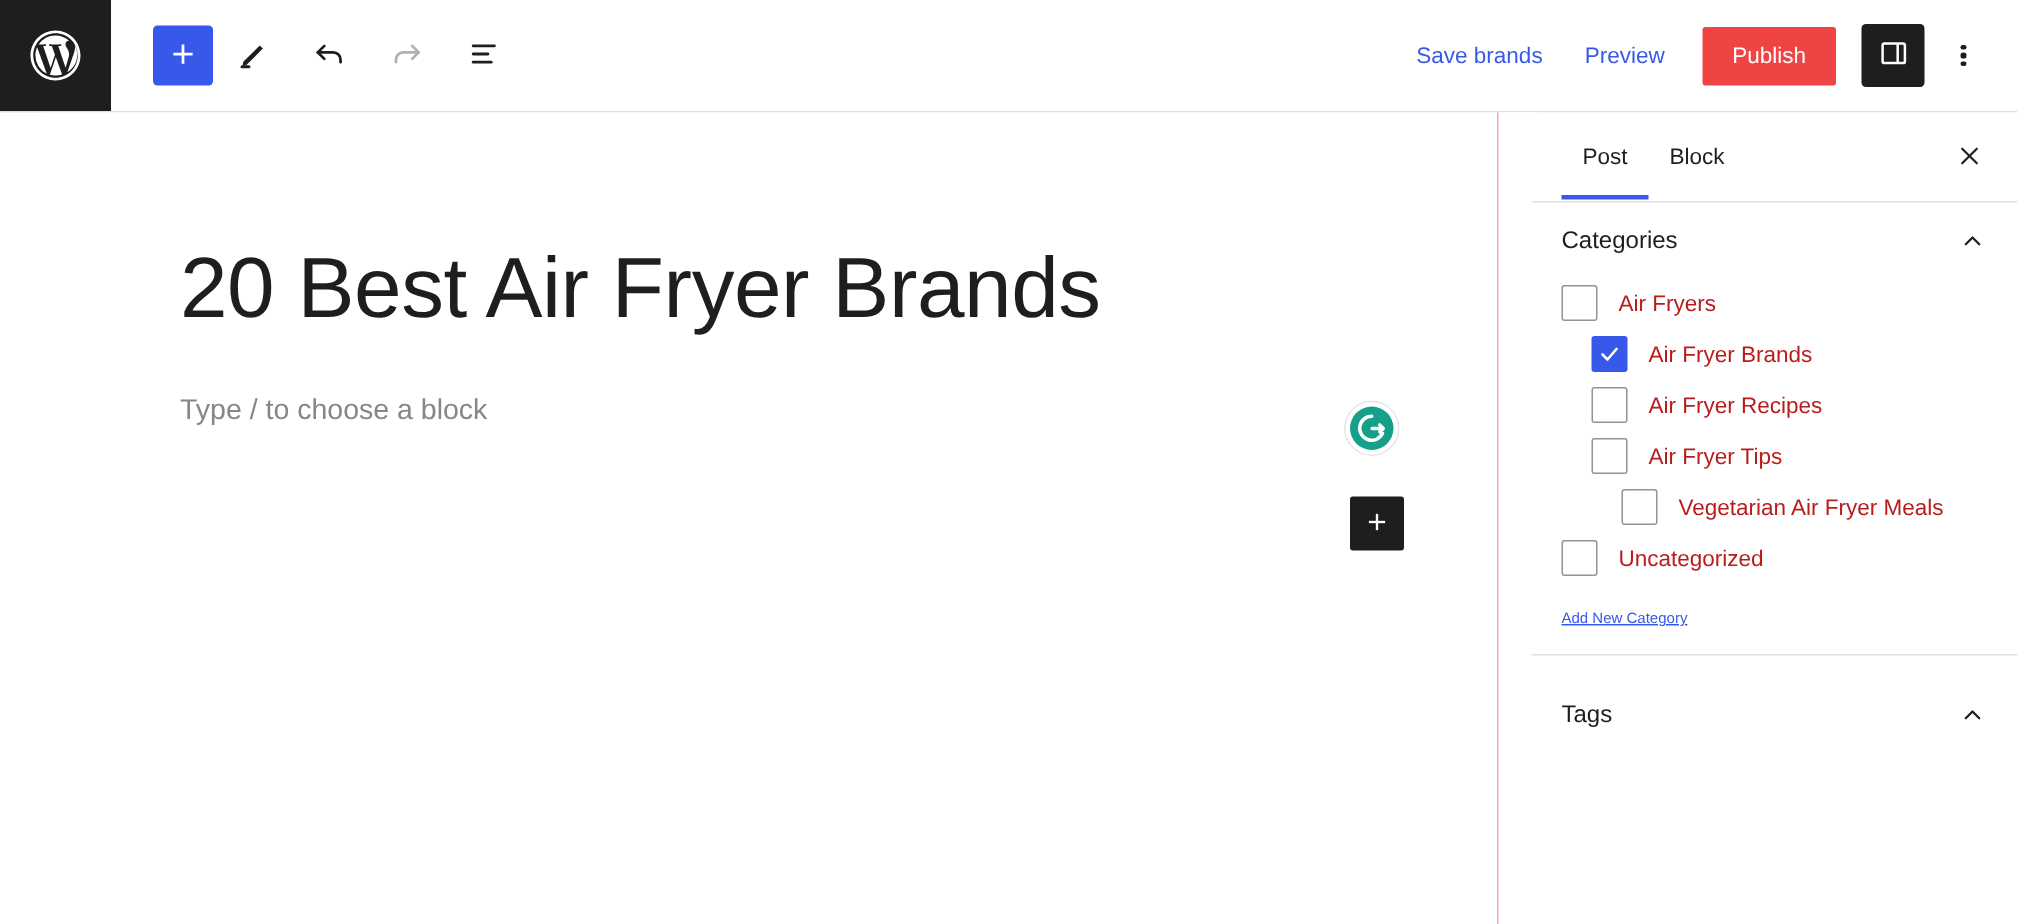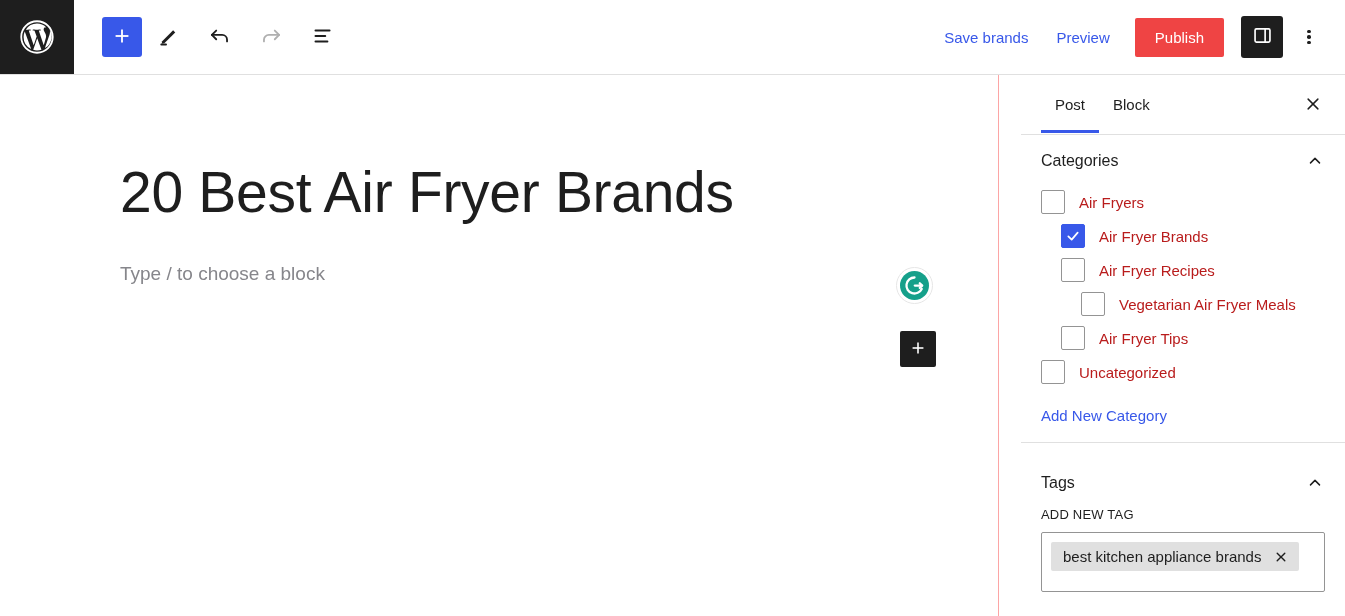--- a/index.html
+++ b/index.html
@@ -202,22 +202,23 @@
     border-color: #3858e9;
   }
   .cat-label {
     margin-left: 14px;
     font-size: 15px; color: #b91c1c;
     white-space: nowrap;
   }
   .add-cat-link {
     display: inline-block;
     margin: 14px 0 18px 20px;
-    font-size: 15px;
+    font-size: 10px;
     color: #3858e9;
+    text-decoration: underline;
     cursor: pointer;
   }
 
   .tags-body { padding: 0 20px 14px 20px; }
   .tags-label {
     font-size: 13px; color: #1e1e1e;
     letter-spacing: 0.2px;
     margin-bottom: 10px;
     text-transform: uppercase;
   }
@@ -398,28 +399,28 @@
             </svg>
           </span>
           <span class="cat-label">Air Fryer Brands</span>
         </div>
 
         <div class="cat-row indent-1">
           <span class="cbx"></span>
           <span class="cat-label">Air Fryer Recipes</span>
         </div>
 
+        <div class="cat-row indent-1">
+          <span class="cbx"></span>
+          <span class="cat-label">Air Fryer Tips</span>
+        </div>
+
         <div class="cat-row indent-2">
           <span class="cbx"></span>
           <span class="cat-label">Vegetarian Air Fryer Meals</span>
-        </div>
-
-        <div class="cat-row indent-1">
-          <span class="cbx"></span>
-          <span class="cat-label">Air Fryer Tips</span>
         </div>
 
         <div class="cat-row">
           <span class="cbx"></span>
           <span class="cat-label">Uncategorized</span>
         </div>
       </div>
 
       <a class="add-cat-link">Add New Category</a>
     </div>
@@ -427,30 +428,16 @@
     <div class="panel" style="border-bottom:none;">
       <div class="panel-header" style="padding-top:30px;">
         <span class="panel-title">Tags</span>
         <span class="chevron-up">
           <svg width="18" height="18" viewBox="0 0 24 24" fill="none" stroke="#1e1e1e" stroke-width="2" stroke-linecap="round" stroke-linejoin="round">
             <polyline points="6,14.5 12,8.5 18,14.5"></polyline>
           </svg>
         </span>
       </div>
 
-      <div class="tags-body">
-        <div class="tags-label">ADD NEW TAG</div>
-        <div class="tags-input-box">
-          <span class="tag-chip">
-            <span>best kitchen appliance brands</span>
-            <span class="tag-chip-x">
-              <svg width="14" height="14" viewBox="0 0 24 24" stroke="#1e1e1e" stroke-width="2.4" stroke-linecap="round">
-                <line x1="5.5" y1="5.5" x2="18.5" y2="18.5"></line>
-                  <line x1="18.5" y1="5.5" x2="5.5" y2="18.5"></line>
-              </svg>
-            </span>
-          </span>
-        </div>
-      </div>
     </div>
 
   </div>
 </div>
 
 </body></html>

